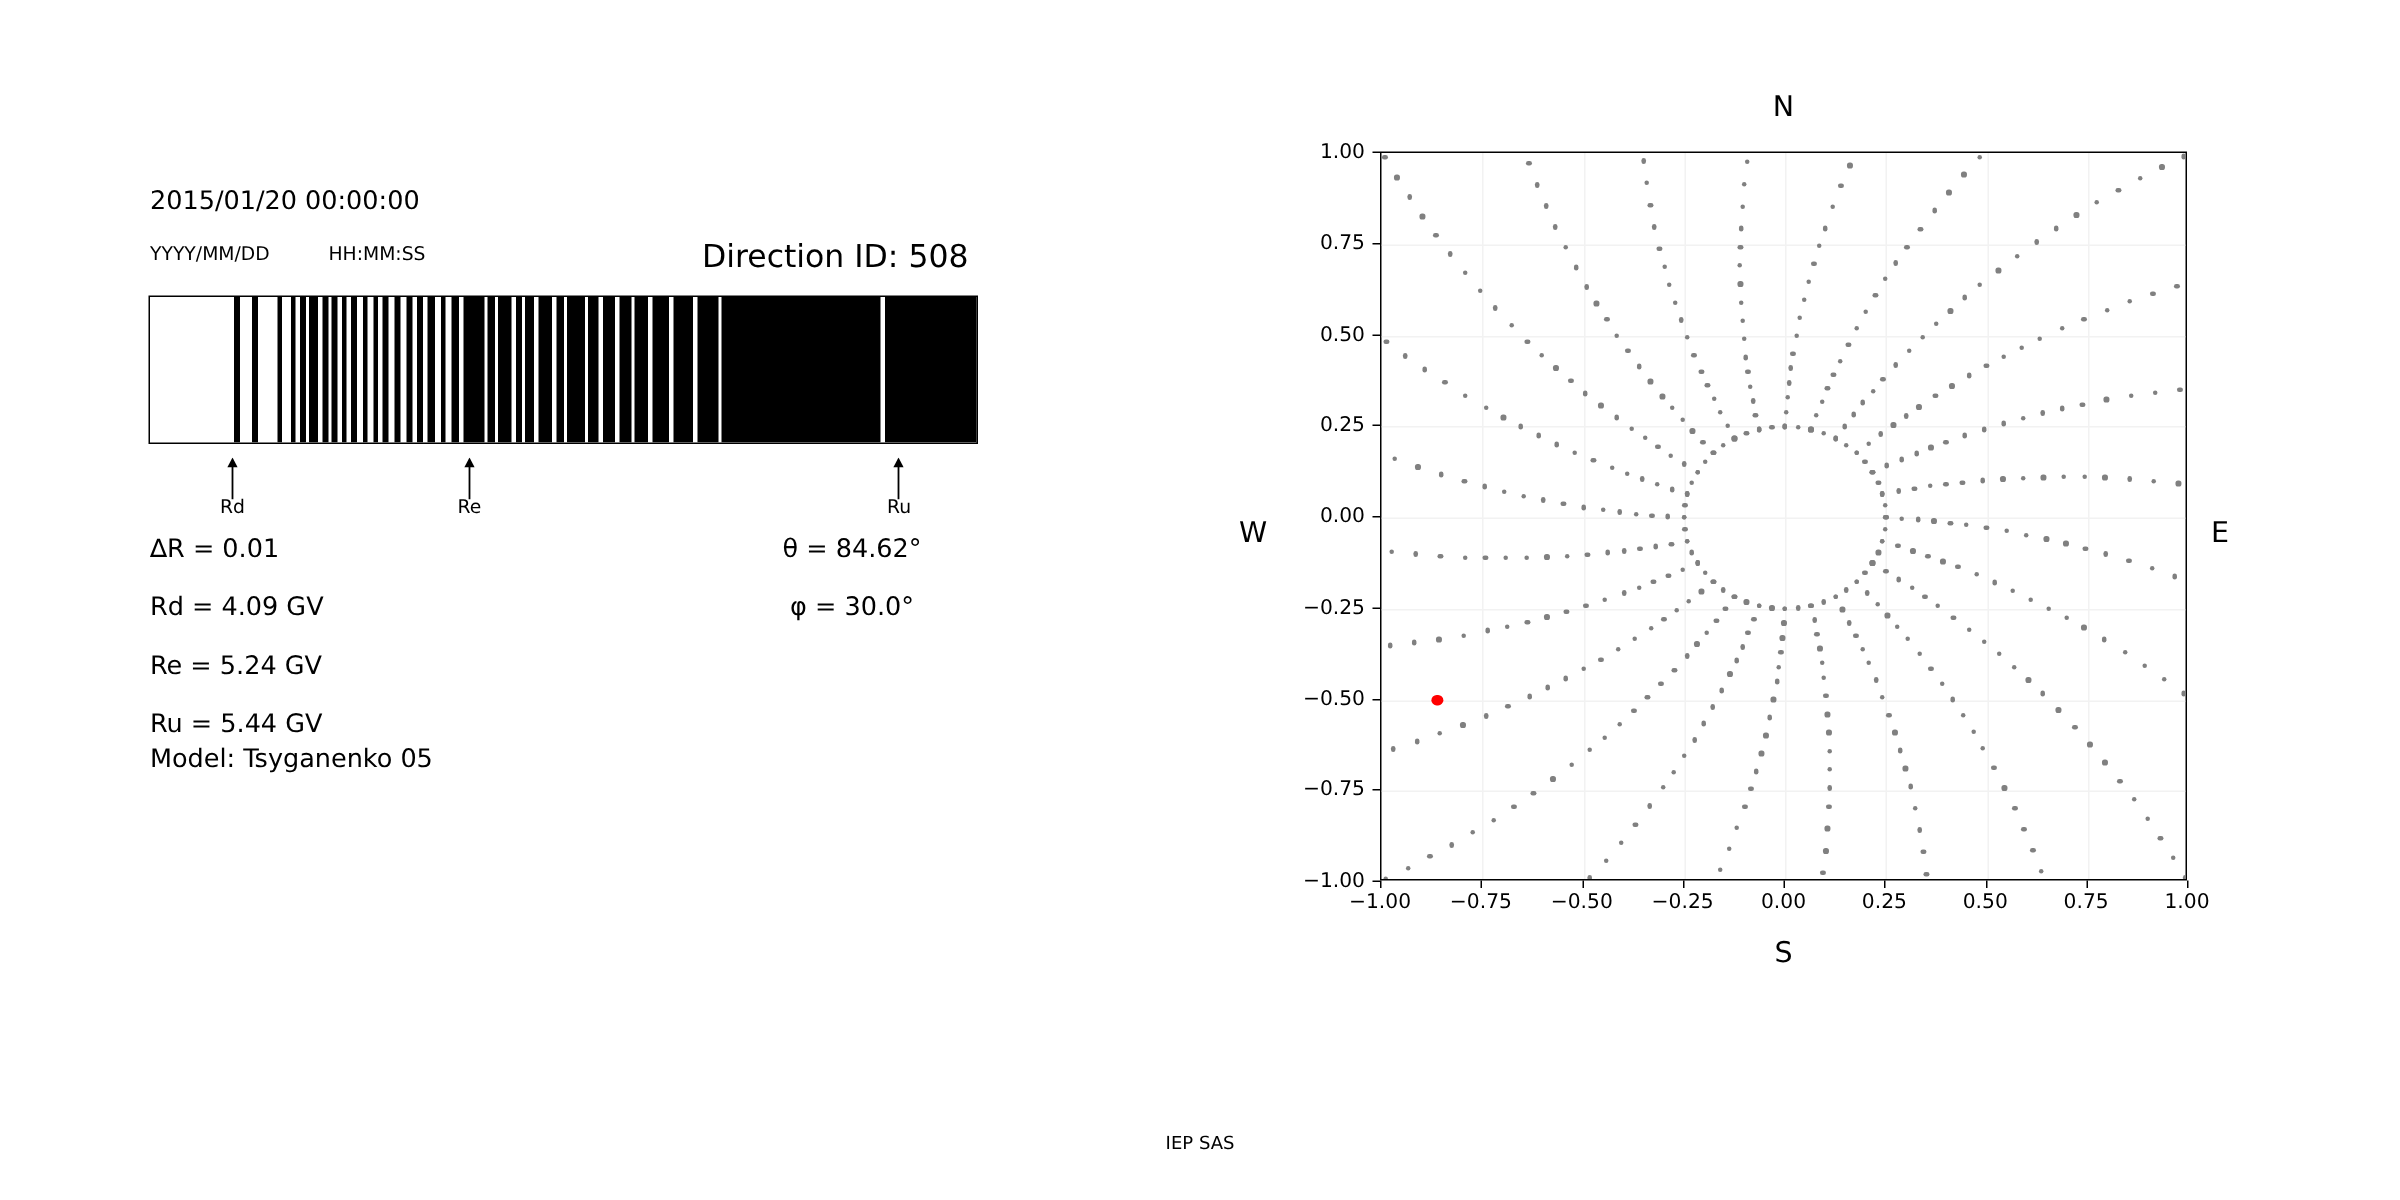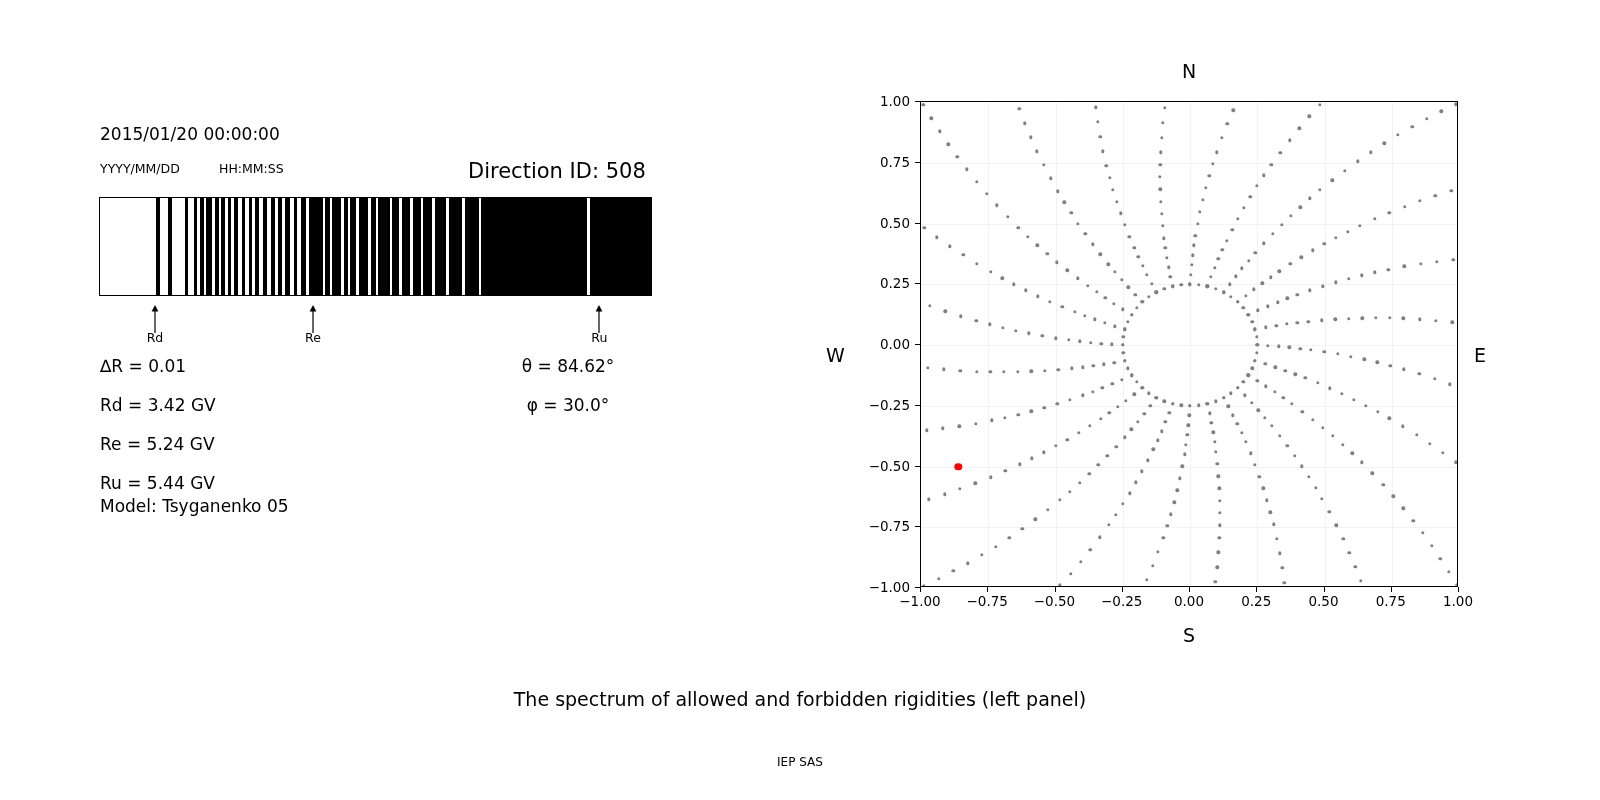--- a/index.html
+++ b/index.html
@@ -248,21 +248,21 @@
         </svg></div>
       <div class="marker-label" style="left: 312.958px; top: 330px;">Re</div>
       <div class="marker-arrow" style="left: 594.333px; top: 305px;"><svg width="10" height="28" viewBox="0 0 10 28">
           <line x1="5" y1="28" x2="5" y2="3" stroke="#000" stroke-width="1.2"></line>
           <path d="M5 0 L1.6 6.5 L8.4 6.5 Z" fill="#000"></path>
         </svg></div>
       <div class="marker-label" style="left: 599.333px; top: 330px;">Ru</div>
     </div>
 
   <div class="value-line value-left" style="top:356px">∆R = 0.01</div>
-  <div class="value-line value-left" style="top:395px">Rd = 3.42 GV</div>
+  <div class="value-line value-left" style="top:395px">Rd = 4.09 GV</div>
   <div class="value-line value-left" style="top:434px">Re = 5.24 GV</div>
   <div class="value-line value-left" style="top:473px">Ru = 5.44 GV</div>
   <div class="value-line value-left" style="top:496px">Model: Tsyganenko 05</div>
 
   <div class="value-line value-right" style="top:356px">θ = 84.62°</div>
   <div class="value-line value-right" style="top:395px">φ = 30.0°</div>
 </div>
 
 <div id="right-panel">
   <div id="polar-frame">
@@ -805,15 +805,14 @@
       <div class="pxlabel" style="left: 638px;">1.00</div>
     </div>
 
   <div class="compass" id="compass-n">N</div>
   <div class="compass" id="compass-s">S</div>
   <div class="compass" id="compass-w">W</div>
   <div class="compass" id="compass-e">E</div>
 </div>
 
 <div id="caption">
-  <div class="caption-line">The spectrum of allowed and forbidden rigidities (left panel)</div>
 </div>
 <div id="footer-credit">IEP SAS</div>
 
 </body></html>

